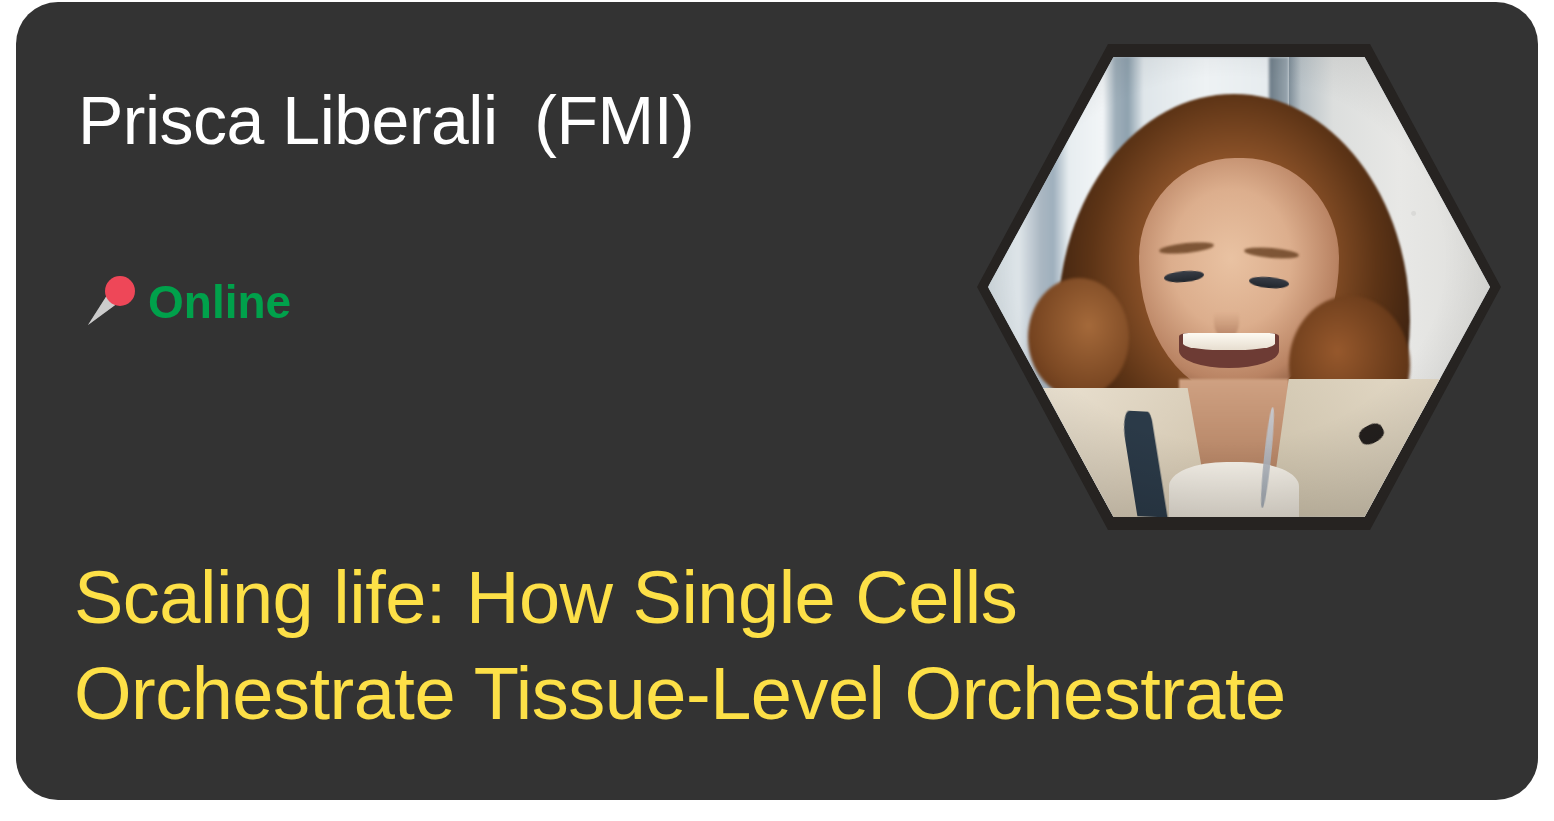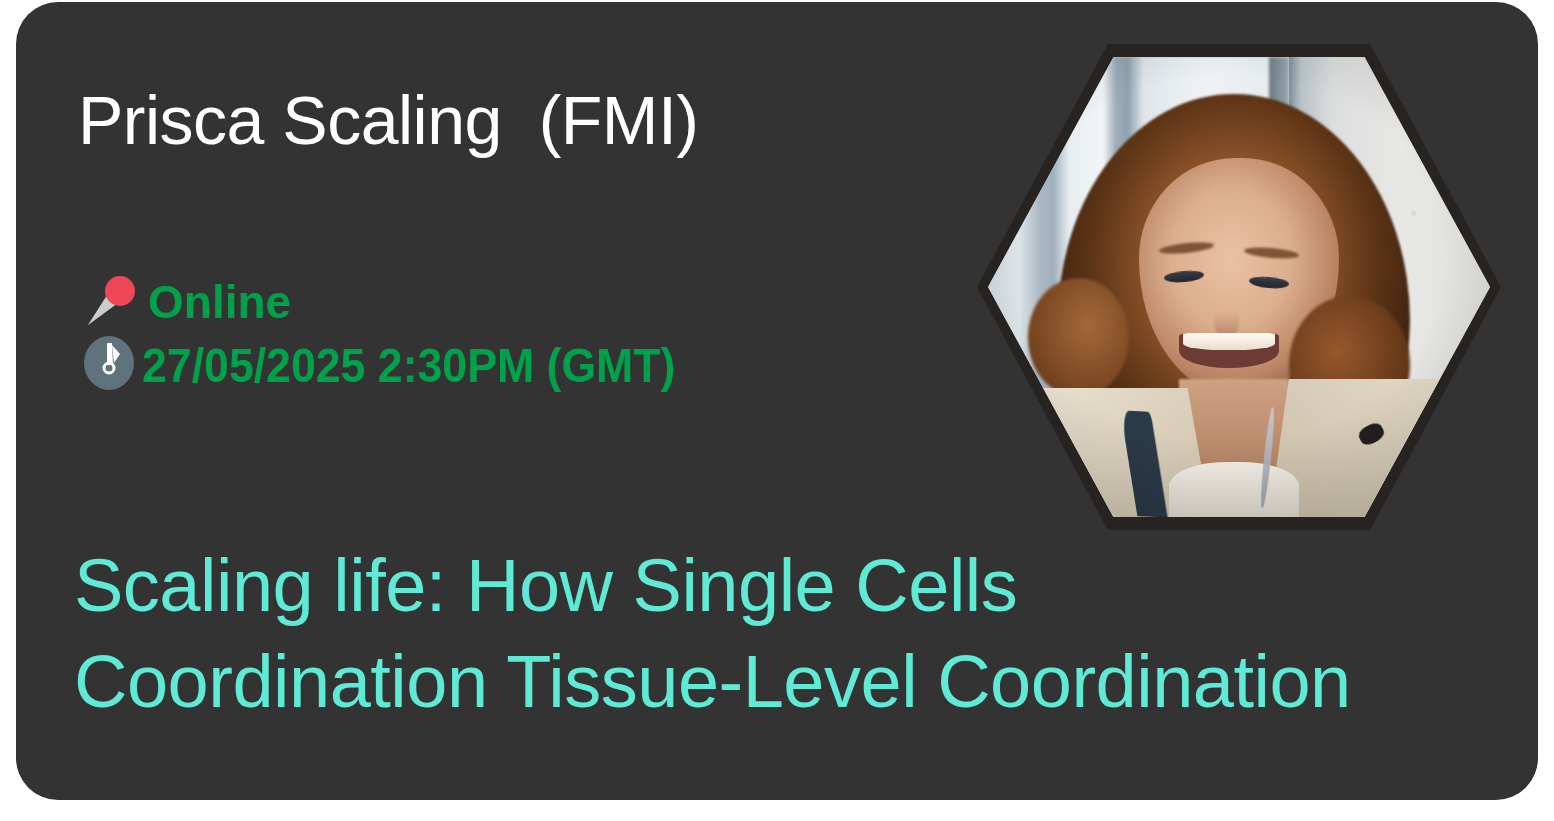--- a/index.html
+++ b/index.html
@@ -76,25 +76,25 @@
 
   
   #pin-icon svg, #clock-icon svg { display: block; }
   #pin-icon { margin-top: -4px; }
   #clock-icon { margin-left: 4px; width: 54px; flex: 0 0 54px; }
 
   
   #talk-title {
     position: absolute;
     left: 58px;
-    top: 536px;
+    top: 548px;
     width: 1450px;
     font-size: 74px;
     line-height: 96px;
-    color: #5eead4;
+    color: #fde047;
     font-weight: 400;
     letter-spacing: -0.5px;
     font-stretch: condensed;
   }
   #talk-title span { display: block; white-space: pre; }
 
   
   #speaker-portrait {
     position: absolute;
     left: 961px;
@@ -238,52 +238,41 @@
   .photo-shade {
     position: absolute; inset: 0;
     background: radial-gradient(ellipse 78% 72% at 48% 44%, rgba(0,0,0,0) 55%, rgba(0,0,0,.22) 100%);
   }
 </style>
 </head>
 <body>
 
 <div id="seminar-card">
 
-  <div id="speaker-name">Prisca Scaling  (FMI)</div>
+  <div id="speaker-name">Prisca Liberali  (FMI)</div>
 
   <div id="meta-block">
 
     <div class="meta-row">
       <span class="meta-icon" id="pin-icon">
         <svg width="62" height="62" viewBox="0 0 62 62">
           <path d="M33 20 L44 31 L10 56 Z" fill="#D6D6D6"></path>
           <path d="M33 20 L44 31 L10 56 Z" fill="#C2C2C2" opacity="0.45"></path>
           <circle cx="42" cy="22" r="15" fill="#EE4758"></circle>
         </svg>
       </span>
       <span id="online-label" class="meta-text">Online</span>
     </div>
 
-    <div class="meta-row">
-      <span class="meta-icon" id="clock-icon">
-        <svg width="54" height="56" viewBox="0 0 54 56">
-          <ellipse cx="27" cy="28" rx="25" ry="27" fill="#60727C"></ellipse>
-          <path d="M25 8 L30 8 L31 30 L25 30 Z" fill="#FFFFFF"></path>
-          <path d="M30 10 L38 19 L32 28 Z" fill="#FFFFFF"></path>
-          <circle cx="27" cy="33" r="5" fill="none" stroke="#FFFFFF" stroke-width="3"></circle>
-        </svg>
-      </span>
-      <span id="datetime-label" class="meta-text">27/05/2025 2:30PM (GMT)</span>
-    </div>
 
   </div>
 
   <div id="talk-title">
     <span>Scaling life: How Single Cells</span>
-    <span>Coordination Tissue-Level Coordination</span>
+    <span>Orchestrate Tissue-Level Orchestrate</span>
   </div>
 
   <div id="speaker-portrait">
     <div class="hex-clip" id="hex-border"></div>
     <div class="hex-clip" id="hex-photo">
       <div class="scene">
         <div class="bg-window"></div>
         <div class="bg-pillar-edge"></div>
         <div class="bg-pillar"></div>
         <div class="pillar-texture"></div>

